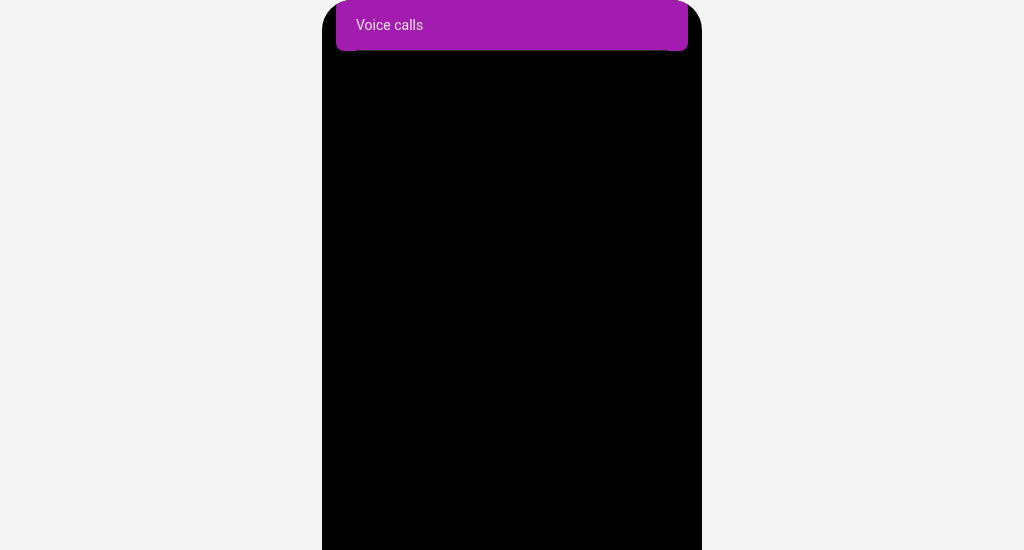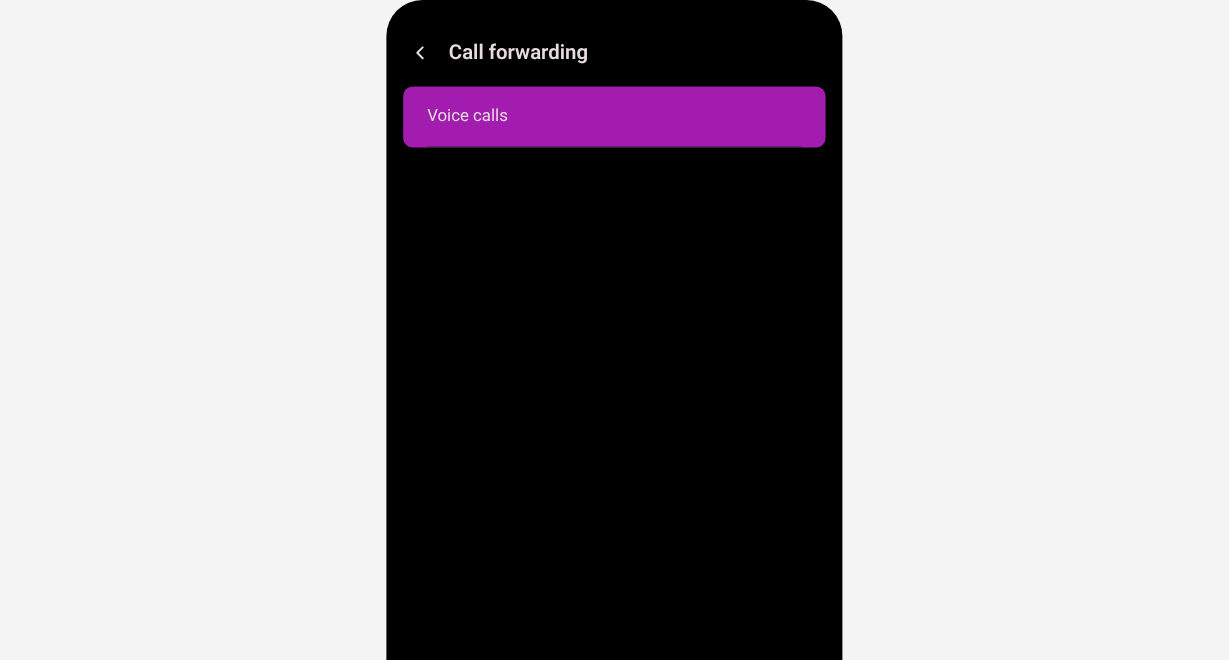--- a/index.html
+++ b/index.html
@@ -67,27 +67,19 @@
     .divider {
       height: 1px;
       background: #2e2e2e;
       margin: 0 20px;
     }
   </style>
 </head>
 <body>
 
 <div class="phone-screen">
-  <div class="header">
-    <div class="back-button">
-      <svg viewBox="0 0 24 24" fill="none" stroke="currentColor" stroke-width="2.2" stroke-linecap="round" stroke-linejoin="round">
-        <polyline points="15 18 9 12 15 6"></polyline>
-      </svg>
-    </div>
-    <div class="page-title">Call forwarding</div>
-  </div>
   <div class="card">
     <div class="list-item">
       <div class="list-item-label">Voice calls</div>
     </div>
     <div class="divider"></div>
   </div>
 </div>
 
 </body></html>

